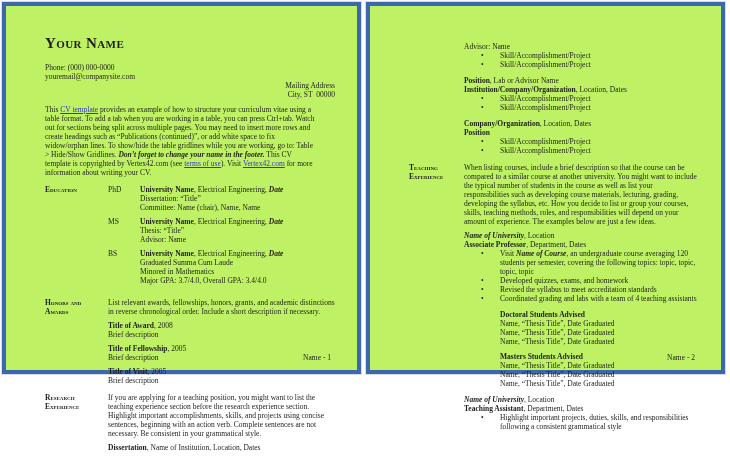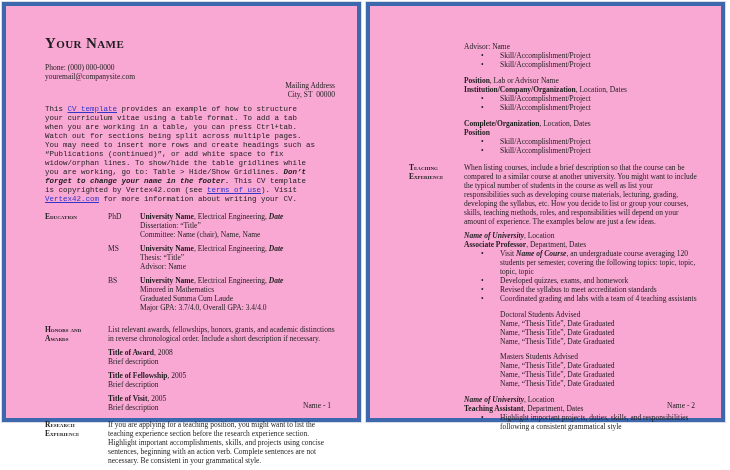--- a/index.html
+++ b/index.html
@@ -4,57 +4,57 @@
 <style>
   :root { --border:#3e68ad; --link:#3434c8; --text:#1d1d1d; }
   * { box-sizing:border-box; }
   html,body { margin:0; padding:0; }
   body {
     width:730px; height:470px; background:#fff; position:relative;
     font-family:"Liberation Serif", serif; color:var(--text);
   }
   .canvas { position:absolute; inset:0; background:#fff; }
   .page {
-    position:absolute; top:2px; width:359px; height:420px;
-    border:4px solid var(--border); background:#f9a8d4; outline:1px solid #d9dce4;
+    position:absolute; top:2px; width:359px; height:372px;
+    border:4px solid var(--border); background:#bef264; outline:1px solid #d9dce4;
   }
   #page1 { left:2px; }
   #page2 { left:366px; }
   .inner {
     position:relative; width:100%; height:100%;
     padding:30px 22px 28px 39px; font-size:7.5px; line-height:9px;
   }
   .inner.p2 { padding-top:36px; }
   .name {
     margin:0; font-size:15px; line-height:15px; font-weight:700;
     font-variant:small-caps; letter-spacing:0.4px;
   }
   .contact { display:flex; justify-content:space-between; margin-top:12px;flex-direction:column; }
   .contact .c-col div { white-space:pre; }
   .contact .right { text-align:right; }
-  .intro { margin:6px 16px 0 0;font-family:Liberation Mono, monospace; }
+  .intro { margin:6px 16px 0 0; }
   .sec { display:flex; margin-top:8px; }
   .sec .label {
     width:63px; flex:none; font-weight:700; font-variant:small-caps; padding-right:4px;
   }
   .inner.p2 .sec .label { width:55px; }
   .sec .content { flex:1; min-width:0; }
   .desc { margin:0 0 5px 0; }
   .edu-entry { display:flex; margin-bottom:5px; }
   .edu-entry .deg { width:32px; flex:none; font-weight:400; }
   .edu-entry .lines { flex:1; }
   .award { margin-top:5px; }
   .group { margin-bottom:7px; }
   .group.last { margin-bottom:0; }
   .bullets { margin-left:17px; }
   .bullet { display:flex; }
   .bullet .marker { width:19px; flex:none; }
   .bullet .btxt { flex:1; }
   .advised { margin:6px 0 0 36px; }
-  .adv-h { font-weight:400; }
+  .adv-h { font-weight:700; }
   .footer { position:absolute; bottom:8px; right:26px; font-size:7.5px; }
   .rt-b { font-weight:700; }
   .rt-bi { font-weight:700; font-style:italic; }
   .rt-link { color:var(--link); text-decoration:underline; }
 </style>
 </head>
 <body>
 
 <div class="canvas">
 
@@ -91,22 +91,22 @@
             <div class="lines">
               <div><span class="rt-b">University Name</span><span>, Electrical Engineering, </span><span class="rt-bi">Date</span></div>
               <div><span>Thesis: “Title”</span></div>
               <div><span>Advisor: Name</span></div>
             </div>
           </div>
           <div class="edu-entry">
             <div class="deg">BS</div>
             <div class="lines">
               <div><span class="rt-b">University Name</span><span>, Electrical Engineering, </span><span class="rt-bi">Date</span></div>
+              <div><span>Graduated Summa Cum Laude</span></div>
               <div><span>Minored in Mathematics</span></div>
-              <div><span>Graduated Summa Cum Laude</span></div>
               <div><span>Major GPA: 3.7/4.0, Overall GPA: 3.4/4.0</span></div>
             </div>
           </div>
         </div>
       </div>
 
       <div class="sec">
         <div class="label">Honors and Awards</div>
         <div class="content">
           <p class="desc">List relevant awards, fellowships, honors, grants, and academic distinctions in reverse chronological order. Include a short description if necessary.</p>
@@ -167,21 +167,21 @@
                   <span class="btxt"><span>Skill/Accomplishment/Project</span></span>
                 </div>
               <div class="bullet">
                   <span class="marker">•</span>
                   <span class="btxt"><span>Skill/Accomplishment/Project</span></span>
                 </div>
             </div>
           </div>
 
           <div class="group last">
-            <div><span class="rt-b">Complete/Organization</span><span>, Location, Dates</span></div>
+            <div><span class="rt-b">Company/Organization</span><span>, Location, Dates</span></div>
             <div><span class="rt-b">Position</span></div>
             <div class="bullets">
               <div class="bullet">
                   <span class="marker">•</span>
                   <span class="btxt"><span>Skill/Accomplishment/Project</span></span>
                 </div>
               <div class="bullet">
                   <span class="marker">•</span>
                   <span class="btxt"><span>Skill/Accomplishment/Project</span></span>
                 </div>

